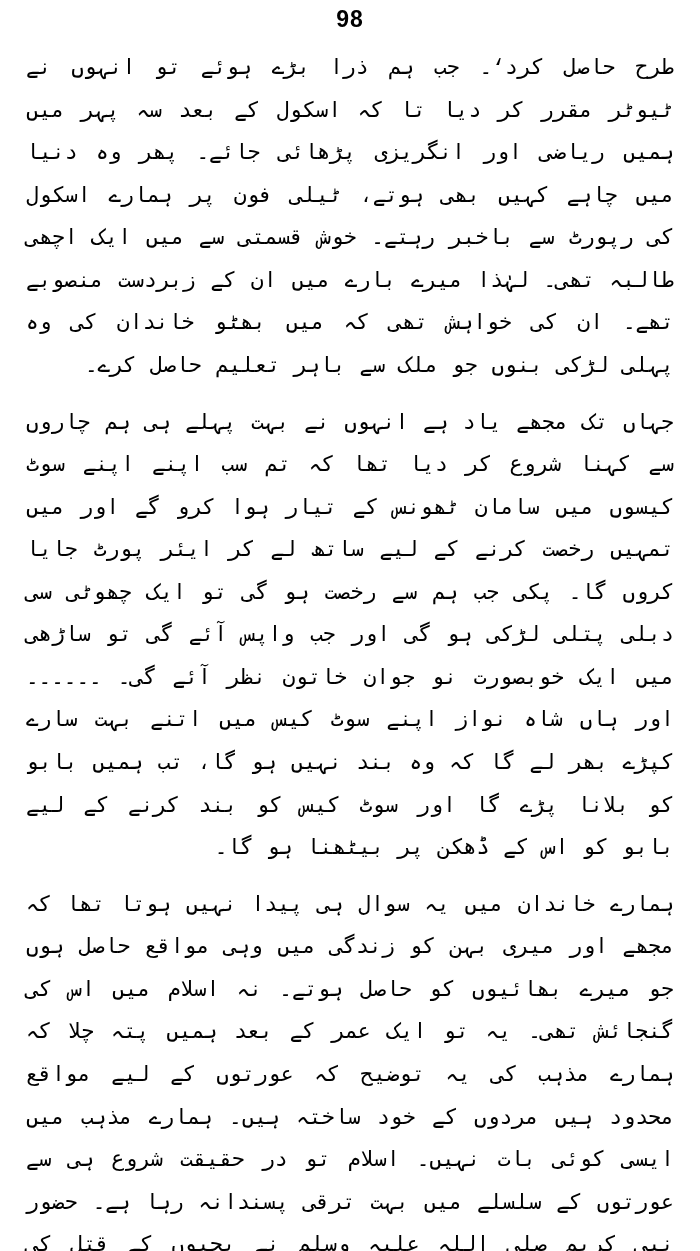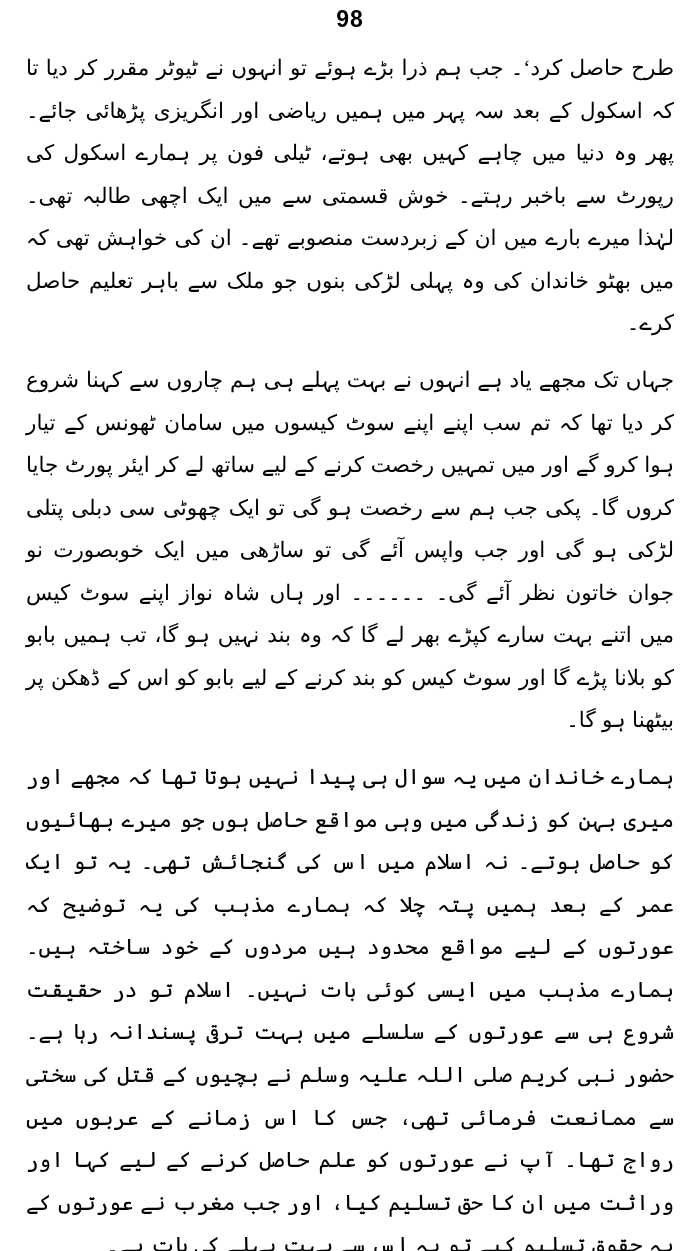--- a/index.html
+++ b/index.html
@@ -33,21 +33,21 @@
     direction: rtl;
     text-align: justify;
     unicode-bidi: isolate;
   }
   p.para {
     margin: 0 0 14px 0;
     font-size: 21.5px;
     line-height: 1.98;
     text-align: justify;
     text-align-last: right;
-    font-family: Liberation Serif, serif;
+    font-family: Liberation Mono, monospace;
     word-spacing: 1px;
   }
   p.para:last-child {
     margin-bottom: 0;
   }
   
   p.para.first-indent {
     text-indent: 0;
   }
   .rtl-block {

